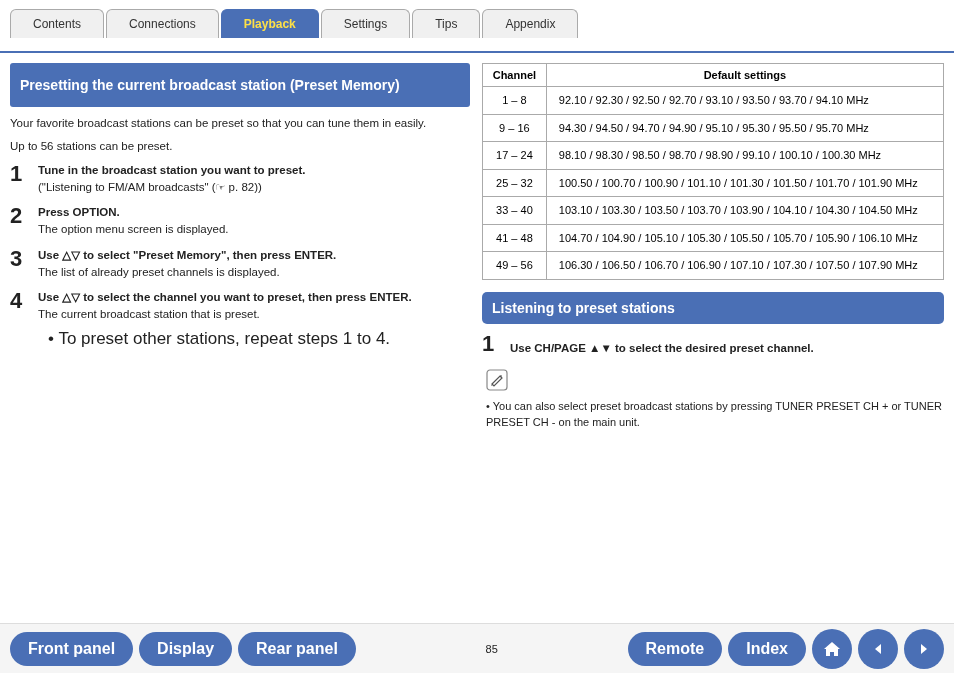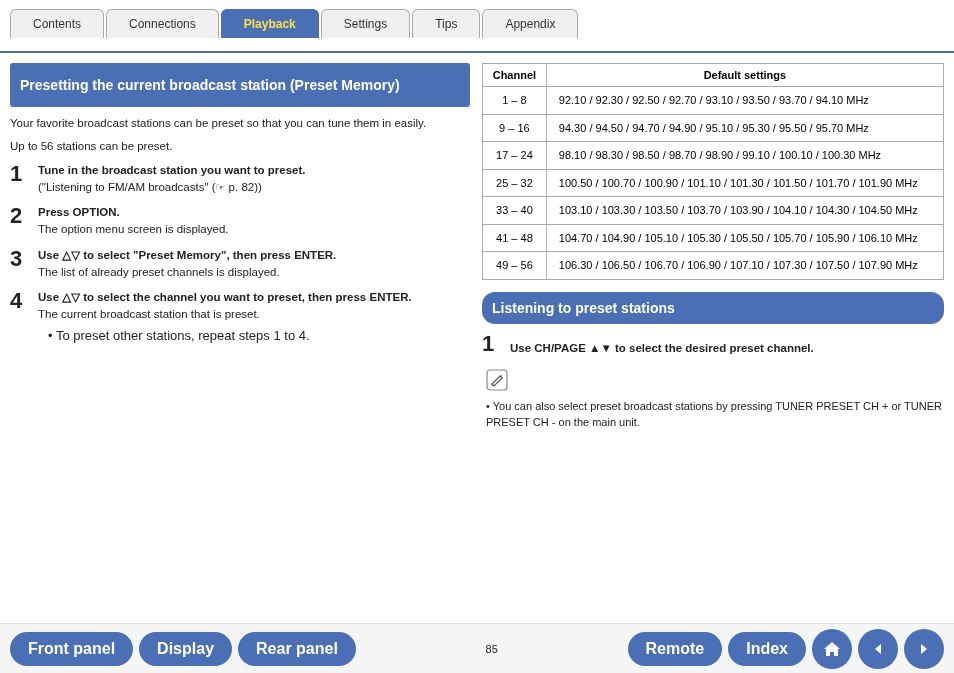--- a/index.html
+++ b/index.html
@@ -109,21 +109,21 @@
 
     .bullet-list {
       list-style: none;
       padding-left: 10px;
       margin-top: 2px;
     }
     .bullet-list li::before {
       content: "• ";
     }
     .bullet-list li {
-      font-size: 13px;
+      font-size: 17px;
       color: #222;
       line-height: 1.5;
     }
 
     
     .right-col {
       flex: 1;
     }
 
     
@@ -150,21 +150,21 @@
       text-align: center;
       white-space: nowrap;
     }
 
     .section-title-right {
       background: #4a6fb5;
       color: #fff;
       font-size: 14px;
       font-weight: bold;
       padding: 8px 10px;
-      border-radius: 13px;
+      border-radius: 5px;
       margin-bottom: 8px;
     }
 
     .preset-step {
       display: flex;
       align-items: flex-start;
       gap: 8px;
       margin-bottom: 8px;
     }
     .preset-step-number {

